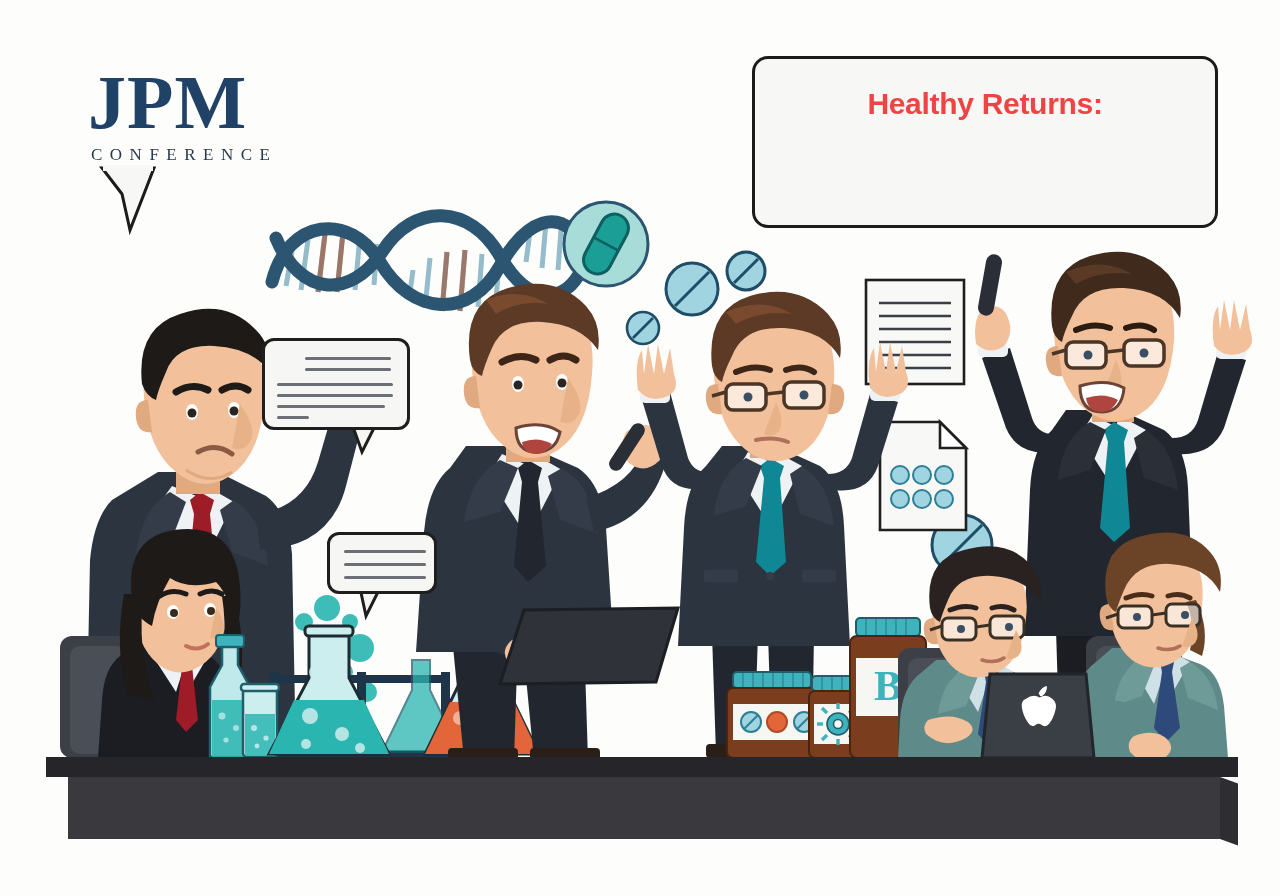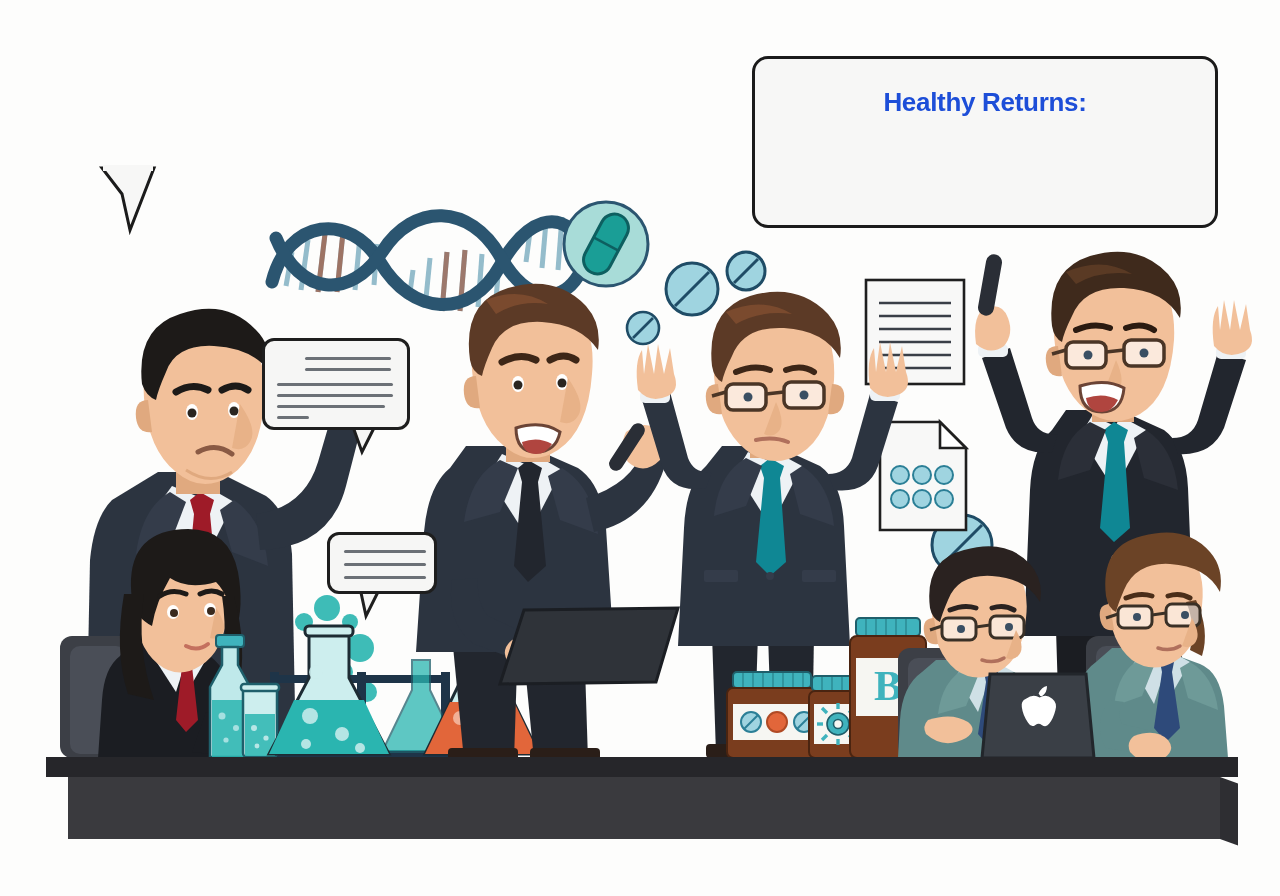--- a/index.html
+++ b/index.html
@@ -60,23 +60,23 @@
     border-radius: 16px;
     box-sizing: border-box;
     display: flex;
     flex-direction: column;
     align-items: center;
     justify-content: flex-start;
     padding-top: 28px;
     z-index: 40;
   }
   .bubble-main-title {
-    font-size: 26px;
+    font-size: 30px;
     font-weight: 700;
-    color: #1d4ed8;
+    color: #ef4444;
     letter-spacing: -0.3px;
   }
   .bubble-main-sub {
     margin-top: 10px;
     font-size: 23px;
     color: #2b2b2b;
     letter-spacing: -0.2px;
   }
   .bubble-main-tail {
     position: absolute;
@@ -687,20 +687,24 @@
         <path d="M990 674 h96 l8 84 h-112 z" fill="#3a3f46" stroke="#22262b" stroke-width="3"></path>
         <g transform="translate(1026 706) scale(1.05)">
           <path d="M12 -12 q3 -6 8 -7 q0 6 -4 9 q-2 2 -4 -2 z" fill="#ffffff"></path>
           <path d="M0 -7 q7 -5 13 -1 q6 -4 12 1 q5 4 3 11 q-2 8 -6 13 q-3 4 -7 1 q-3 -2 -6 0 q-4 3 -7 -2 q-5 -7 -6 -15 q-1 -6 4 -8 z" fill="#ffffff"></path>
         </g>
       </g>
 
     </g>
   </svg>
 
+  <div class="logo-block">
+    <div class="logo-mark">JPM</div>
+    <div class="logo-sub">CONFERENCE</div>
+  </div>
 
   <div class="bubble-main">
     <div class="bubble-main-title">Healthy Returns:</div>
   </div>
   <svg class="bubble-main-tail" viewBox="0 0 60 66">
     <path d="M2 0 L54 0 L30 62 L22 26 Z" fill="#f7f7f6" stroke="#1b1b1b" stroke-width="3"></path>
     <path d="M3 0 L53 0" stroke="#f7f7f6" stroke-width="6"></path>
   </svg>
 
   <div class="bubble-lines" style="left:262px; top:338px; width:148px; height:92px;">

